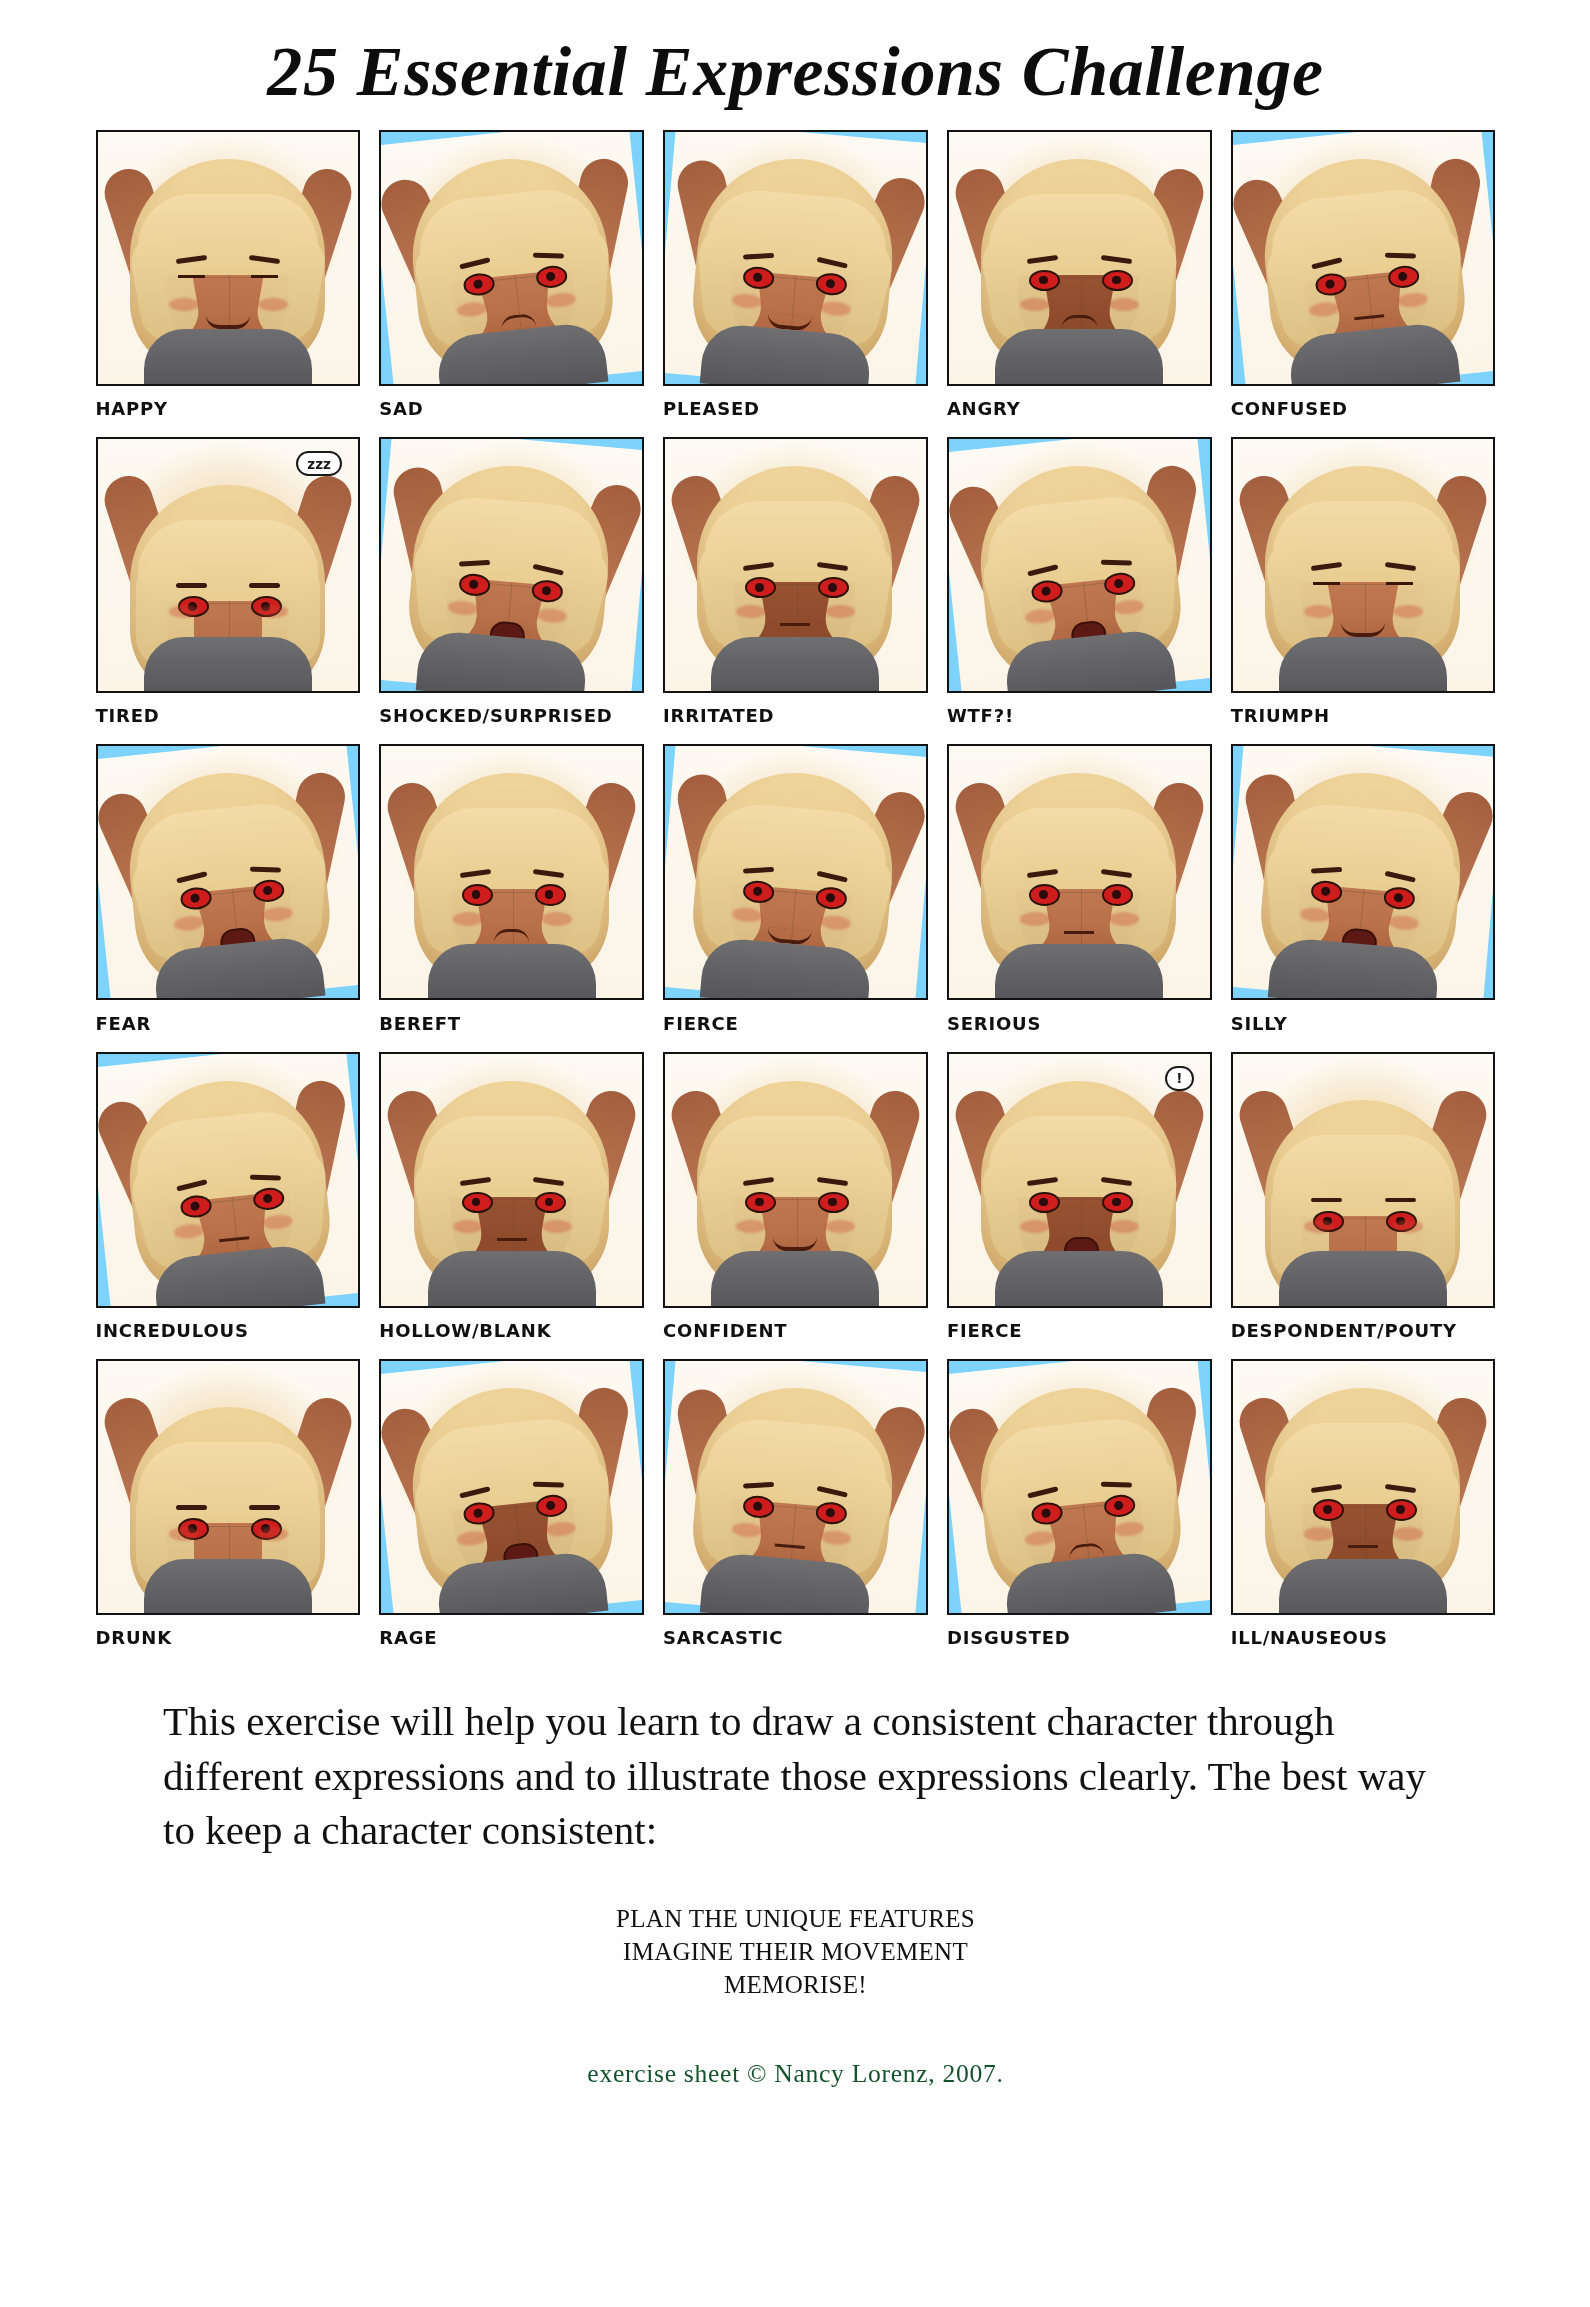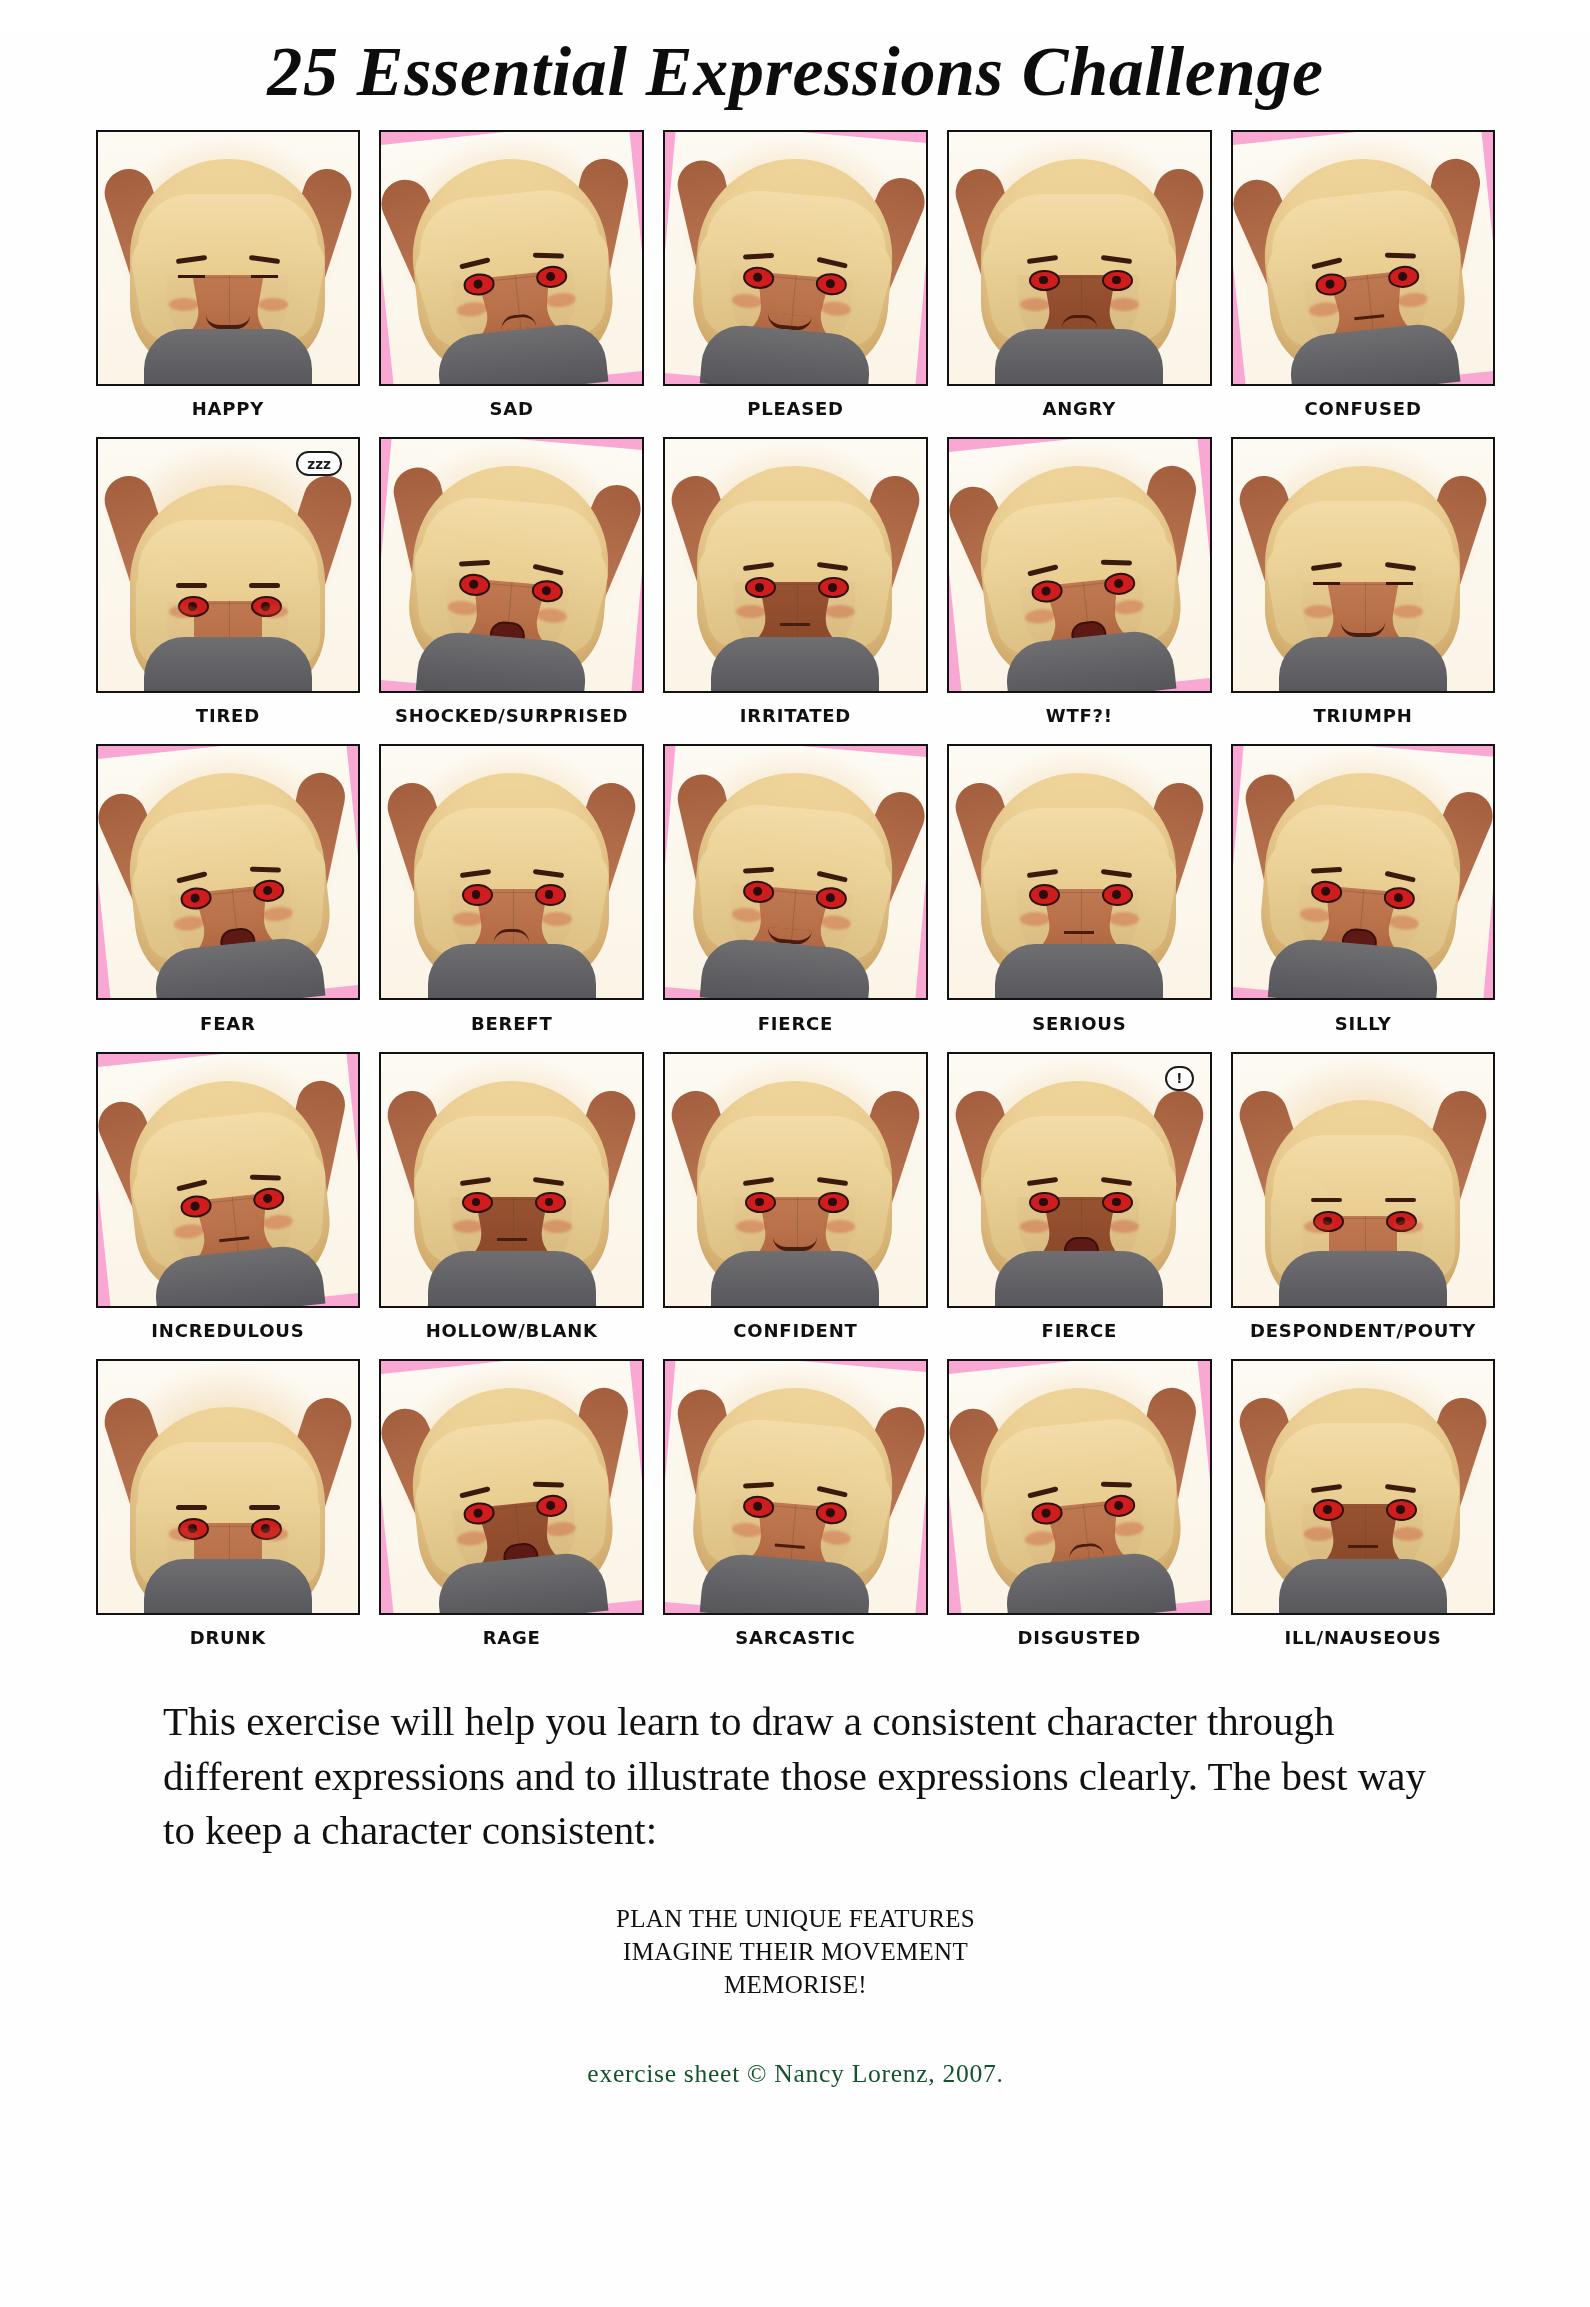--- a/index.html
+++ b/index.html
@@ -36,30 +36,30 @@
     width: 1400px;
     margin: 0 auto;
     display: grid;
     grid-template-columns: repeat(5, 1fr);
     grid-row-gap: 15px;
     grid-column-gap: 19px;
   }
   .cell {
     display: flex;
     flex-direction: column;
-    align-items: center;
+    align-items: flex-start;
   }
   .frame {
     width: 100%;
     height: 256px;
     border: 2.7px solid #121212;
     box-sizing: border-box;
     position: relative;
     overflow: hidden;
-    background: #f9a8d4;
+    background: #7dd3fc;
   }
   .caption {
     margin-top: 9.4px;
     font-family: "DejaVu Sans", sans-serif;
     font-weight: bold;
     font-size: 18px;
     letter-spacing: 0.8px;
     text-align: center;
     color: #101010;
     height: 27px;

